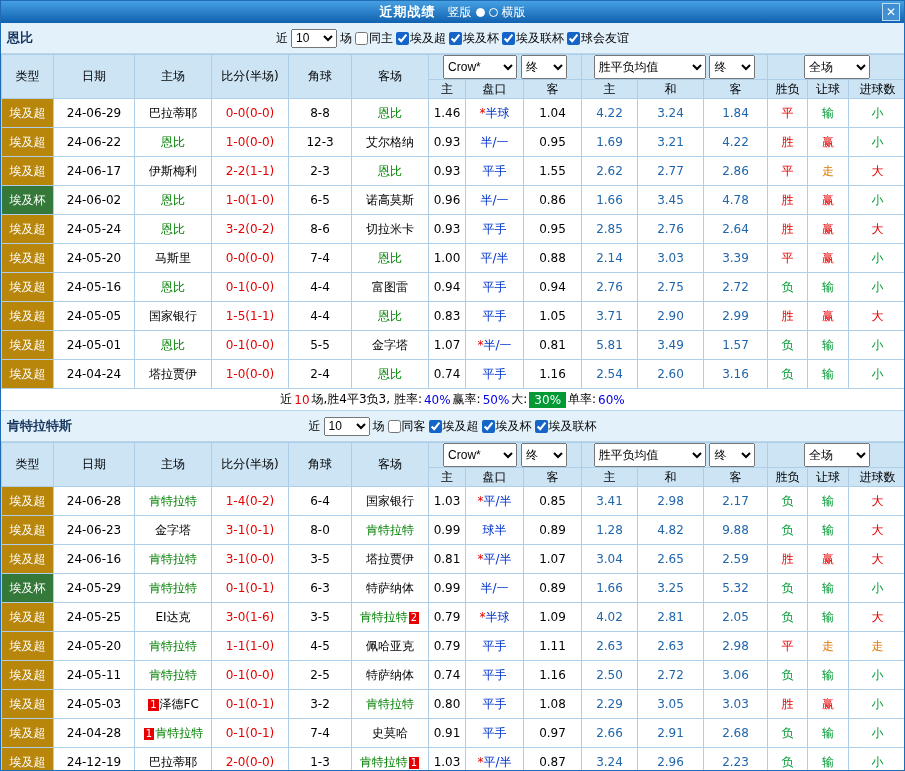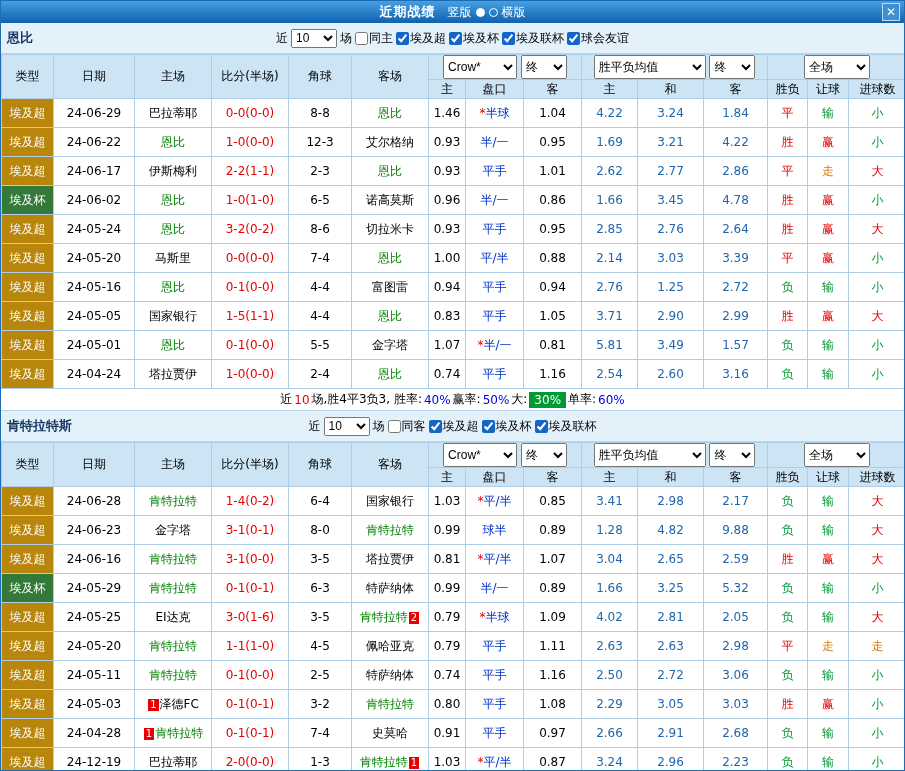--- a/index.html
+++ b/index.html
@@ -175,21 +175,21 @@
           </tr>
           <tr>
             <td class="lgc sup">埃及超</td>
             <td>24-06-17</td>
             <td><span>伊斯梅利</span></td>
             <td class="score">2-2(1-1)</td>
             <td>2-3</td>
             <td><span class="tgreen">恩比</span></td>
             <td>0.93</td>
             <td><span class="plate">平手</span></td>
-            <td>1.01</td>
+            <td>1.55</td>
             <td class="mean">2.62</td>
             <td class="mean">2.77</td>
             <td class="mean">2.86</td>
             <td style="color: rgb(230, 0, 0);">平</td>
             <td style="color: rgb(224, 120, 0);">走</td>
             <td style="color: rgb(230, 0, 0);">大</td>
           </tr>
           <tr>
             <td class="lgc cup">埃及杯</td>
             <td>24-06-02</td>
@@ -245,21 +245,21 @@
             <td class="lgc sup">埃及超</td>
             <td>24-05-16</td>
             <td><span class="tgreen">恩比</span></td>
             <td class="score">0-1(0-0)</td>
             <td>4-4</td>
             <td><span>富图雷</span></td>
             <td>0.94</td>
             <td><span class="plate">平手</span></td>
             <td>0.94</td>
             <td class="mean">2.76</td>
-            <td class="mean">1.25</td>
+            <td class="mean">2.75</td>
             <td class="mean">2.72</td>
             <td style="color: rgb(0, 153, 51);">负</td>
             <td style="color: rgb(0, 153, 51);">输</td>
             <td style="color: rgb(0, 153, 51);">小</td>
           </tr>
           <tr>
             <td class="lgc sup">埃及超</td>
             <td>24-05-05</td>
             <td><span>国家银行</span></td>
             <td class="score">1-5(1-1)</td>

